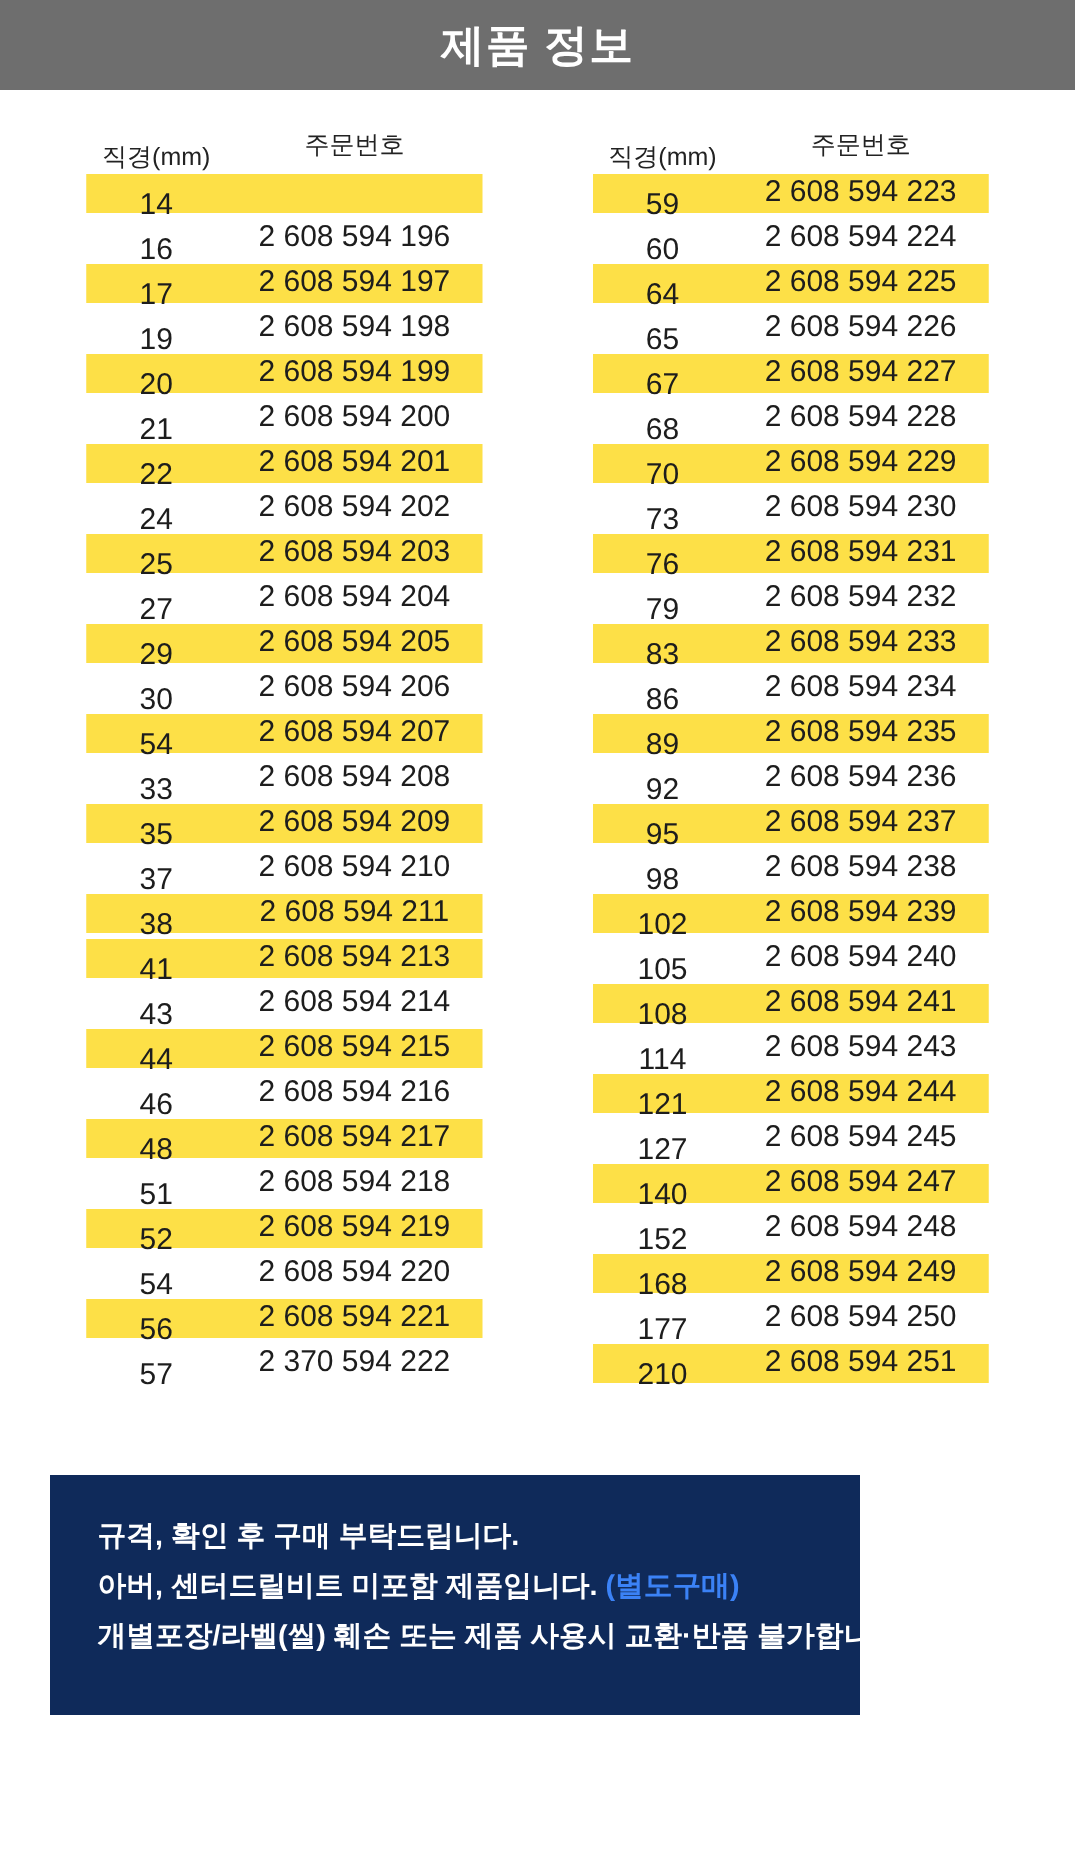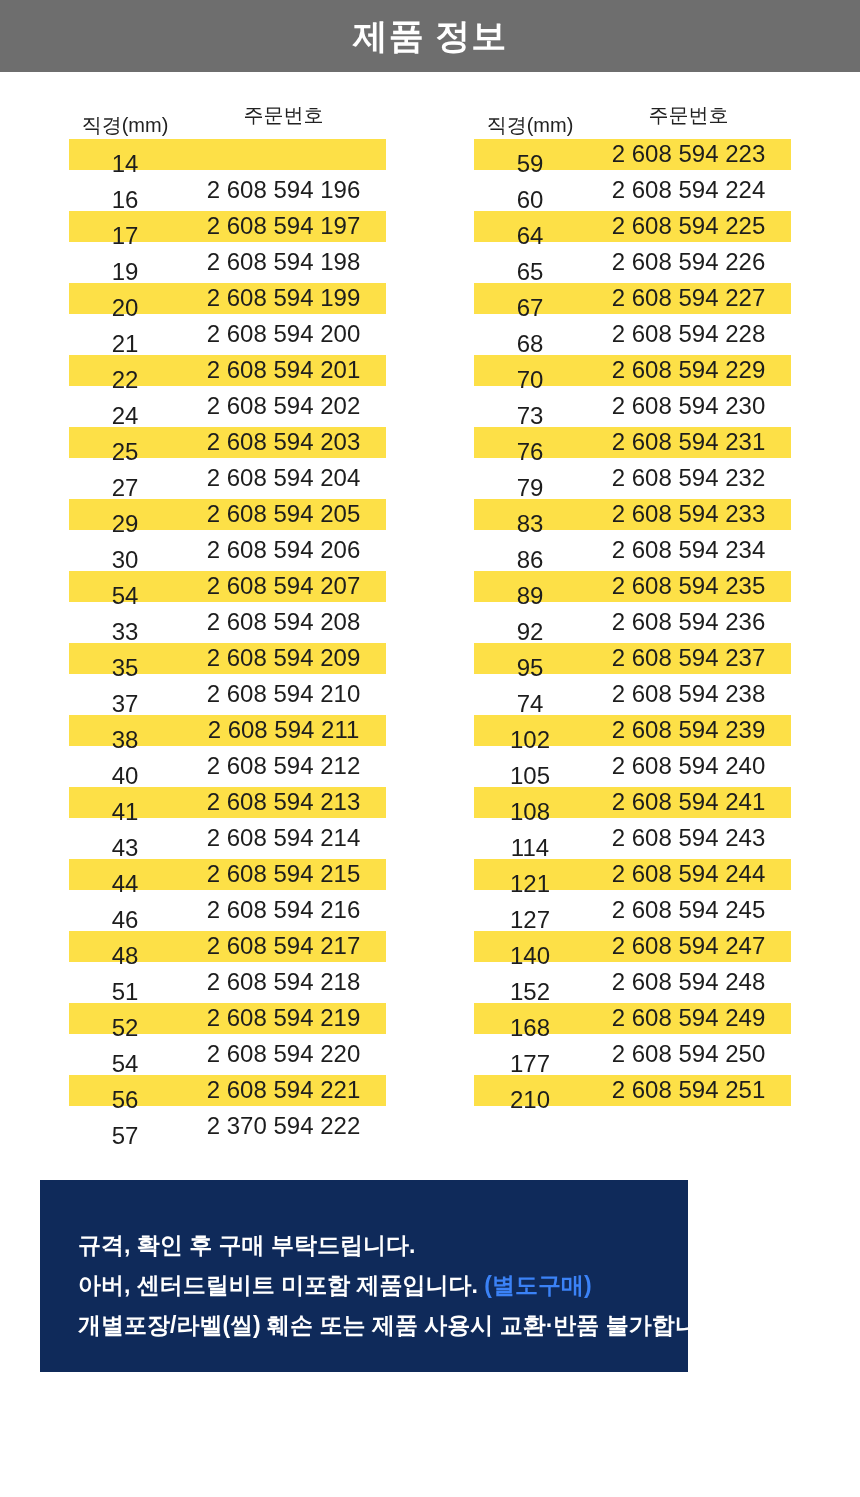--- a/index.html
+++ b/index.html
@@ -65,21 +65,21 @@
 
   
   .notice-box {
     position: absolute;
     left: 40px;
     top: 1180px;
     width: 648px;
     height: 192px;
     background: #0f2a5a;
     color: #ffffff;
-    padding: 45px 38px;
+    padding: 28px 38px;
   }
   .notice-box p {
     font-size: 23px;
     font-weight: 700;
     line-height: 40px;
     white-space: nowrap;
   }
   .notice-highlight { color: #3b82f6; }
 </style>
 </head>
@@ -156,24 +156,20 @@
           <span class="col-o">2 608 594 209</span>
         </div>
         <div class="trow">
           <span class="col-d">37</span>
           <span class="col-o">2 608 594 210</span>
         </div>
         <div class="trow striped">
           <span class="col-d">38</span>
           <span class="col-o">2 608 594 211</span>
         </div>
-        <div class="trow">
-          <span class="col-d">40</span>
-          <span class="col-o">2 608 594 212</span>
-        </div>
         <div class="trow striped">
           <span class="col-d">41</span>
           <span class="col-o">2 608 594 213</span>
         </div>
         <div class="trow">
           <span class="col-d">43</span>
           <span class="col-o">2 608 594 214</span>
         </div>
         <div class="trow striped">
           <span class="col-d">44</span>
@@ -270,21 +266,21 @@
         </div>
         <div class="trow">
           <span class="col-d">92</span>
           <span class="col-o">2 608 594 236</span>
         </div>
         <div class="trow striped">
           <span class="col-d">95</span>
           <span class="col-o">2 608 594 237</span>
         </div>
         <div class="trow">
-          <span class="col-d">74</span>
+          <span class="col-d">98</span>
           <span class="col-o">2 608 594 238</span>
         </div>
         <div class="trow striped">
           <span class="col-d">102</span>
           <span class="col-o">2 608 594 239</span>
         </div>
         <div class="trow">
           <span class="col-d">105</span>
           <span class="col-o">2 608 594 240</span>
         </div>

